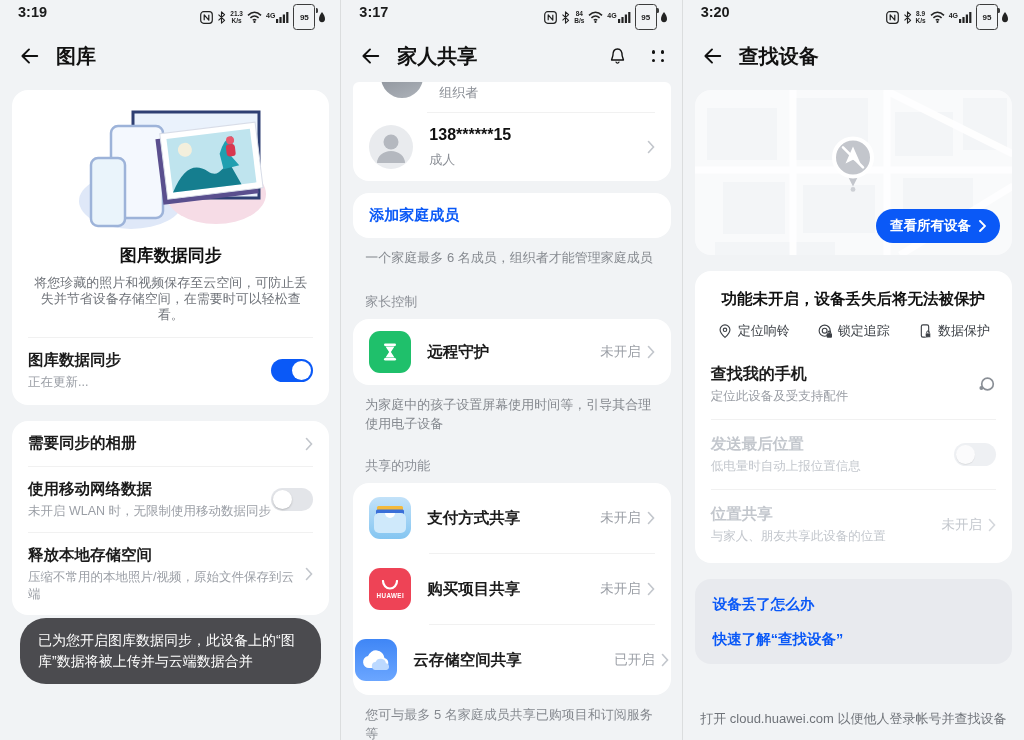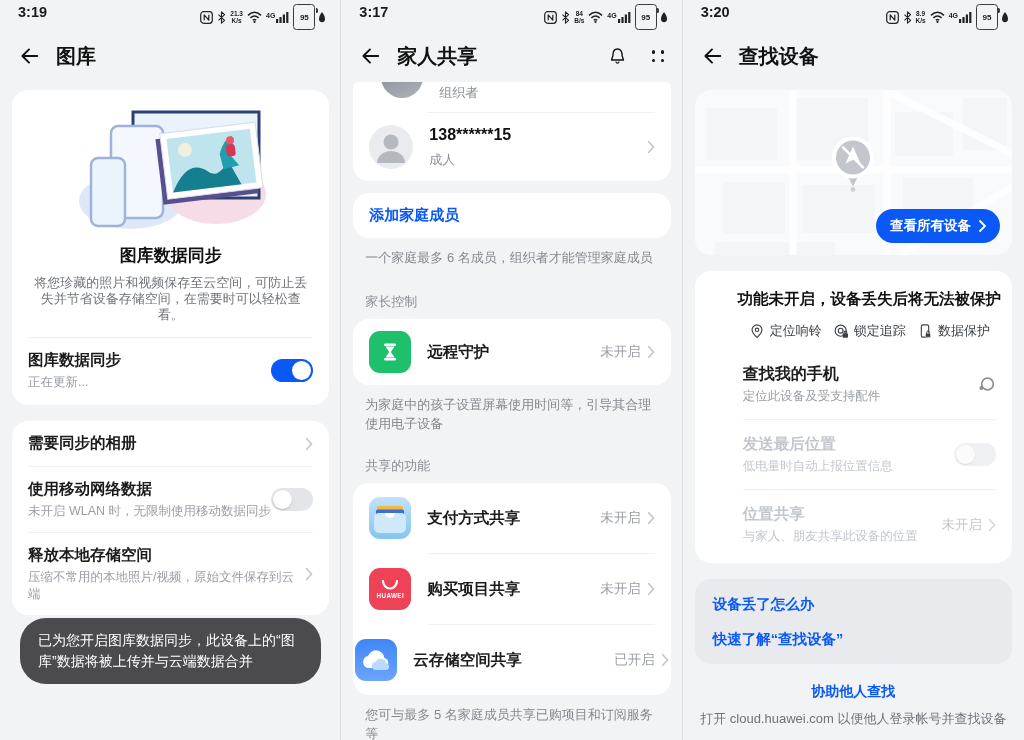--- a/index.html
+++ b/index.html
@@ -66,21 +66,21 @@
   .ic-wallet { background:linear-gradient(180deg,#c3e2f9,#84c5f1); }
   .ic-ag { background:#ee4356; flex-direction:column; }
   .ag-txt { color:#fff; font-size:6.3px; font-weight:700; letter-spacing:.4px; margin-top:1px; }
   .ic-cloud { background:linear-gradient(180deg,#3f86f6,#6ba6ff); }
 
   
   .map-card { position:relative; margin-top:8px; height:165px; border-radius:16px; overflow:hidden; background:#f6f7f9; }
   .map-card svg.map { position:absolute; inset:0; }
   .marker { position:absolute; left:50%; top:50%; transform:translate(-50%,-58%); }
   .viewall-btn { position:absolute; right:12px; bottom:12px; background:#0a59f7; color:#fff; border:none; border-radius:18px; padding:8px 14px; font-size:13.5px; font-weight:600; display:flex; align-items:center; gap:8px; font-family:inherit; }
-  .find-card { margin-top:16px; padding-bottom:4px;padding-left:32px; }
+  .find-card { margin-top:16px; padding-bottom:4px; }
   .warn { text-align:center; font-size:15.5px; font-weight:700; color:#111; padding:18px 10px 4px; }
   .feat-row { display:flex; justify-content:space-between; padding:8px 22px 10px; }
   .feat { display:flex; align-items:center; gap:5px; font-size:13px; color:#3c4046; }
   .dis-t { color:#c3c7cd !important; }
   .help-card { margin:16px 12px 0; background:#e8eaee; border-radius:16px; padding:15px 18px; }
   .help-link { font-size:14.5px; font-weight:600; color:#0a59f7; line-height:20px; }
   .help-link + .help-link { margin-top:15px; }
   .find-footer { position:absolute; left:0; right:0; bottom:12px; text-align:center; }
   .ff-link { font-size:14px; font-weight:600; color:#0a59f7; }
   .ff-hint { font-size:13px; color:#6f7379; margin-top:9px; }
@@ -501,16 +501,15 @@
         </svg>
     </div>
   </div>
 
   <div class="help-card">
     <div class="help-link">设备丢了怎么办</div>
     <div class="help-link">快速了解“查找设备”</div>
   </div>
 
   <div class="find-footer">
-    <div class="ff-link">协助他人查找</div>
     <div class="ff-hint">打开 cloud.huawei.com 以便他人登录帐号并查找设备</div>
   </div>
 </div>
 
 </body></html>

